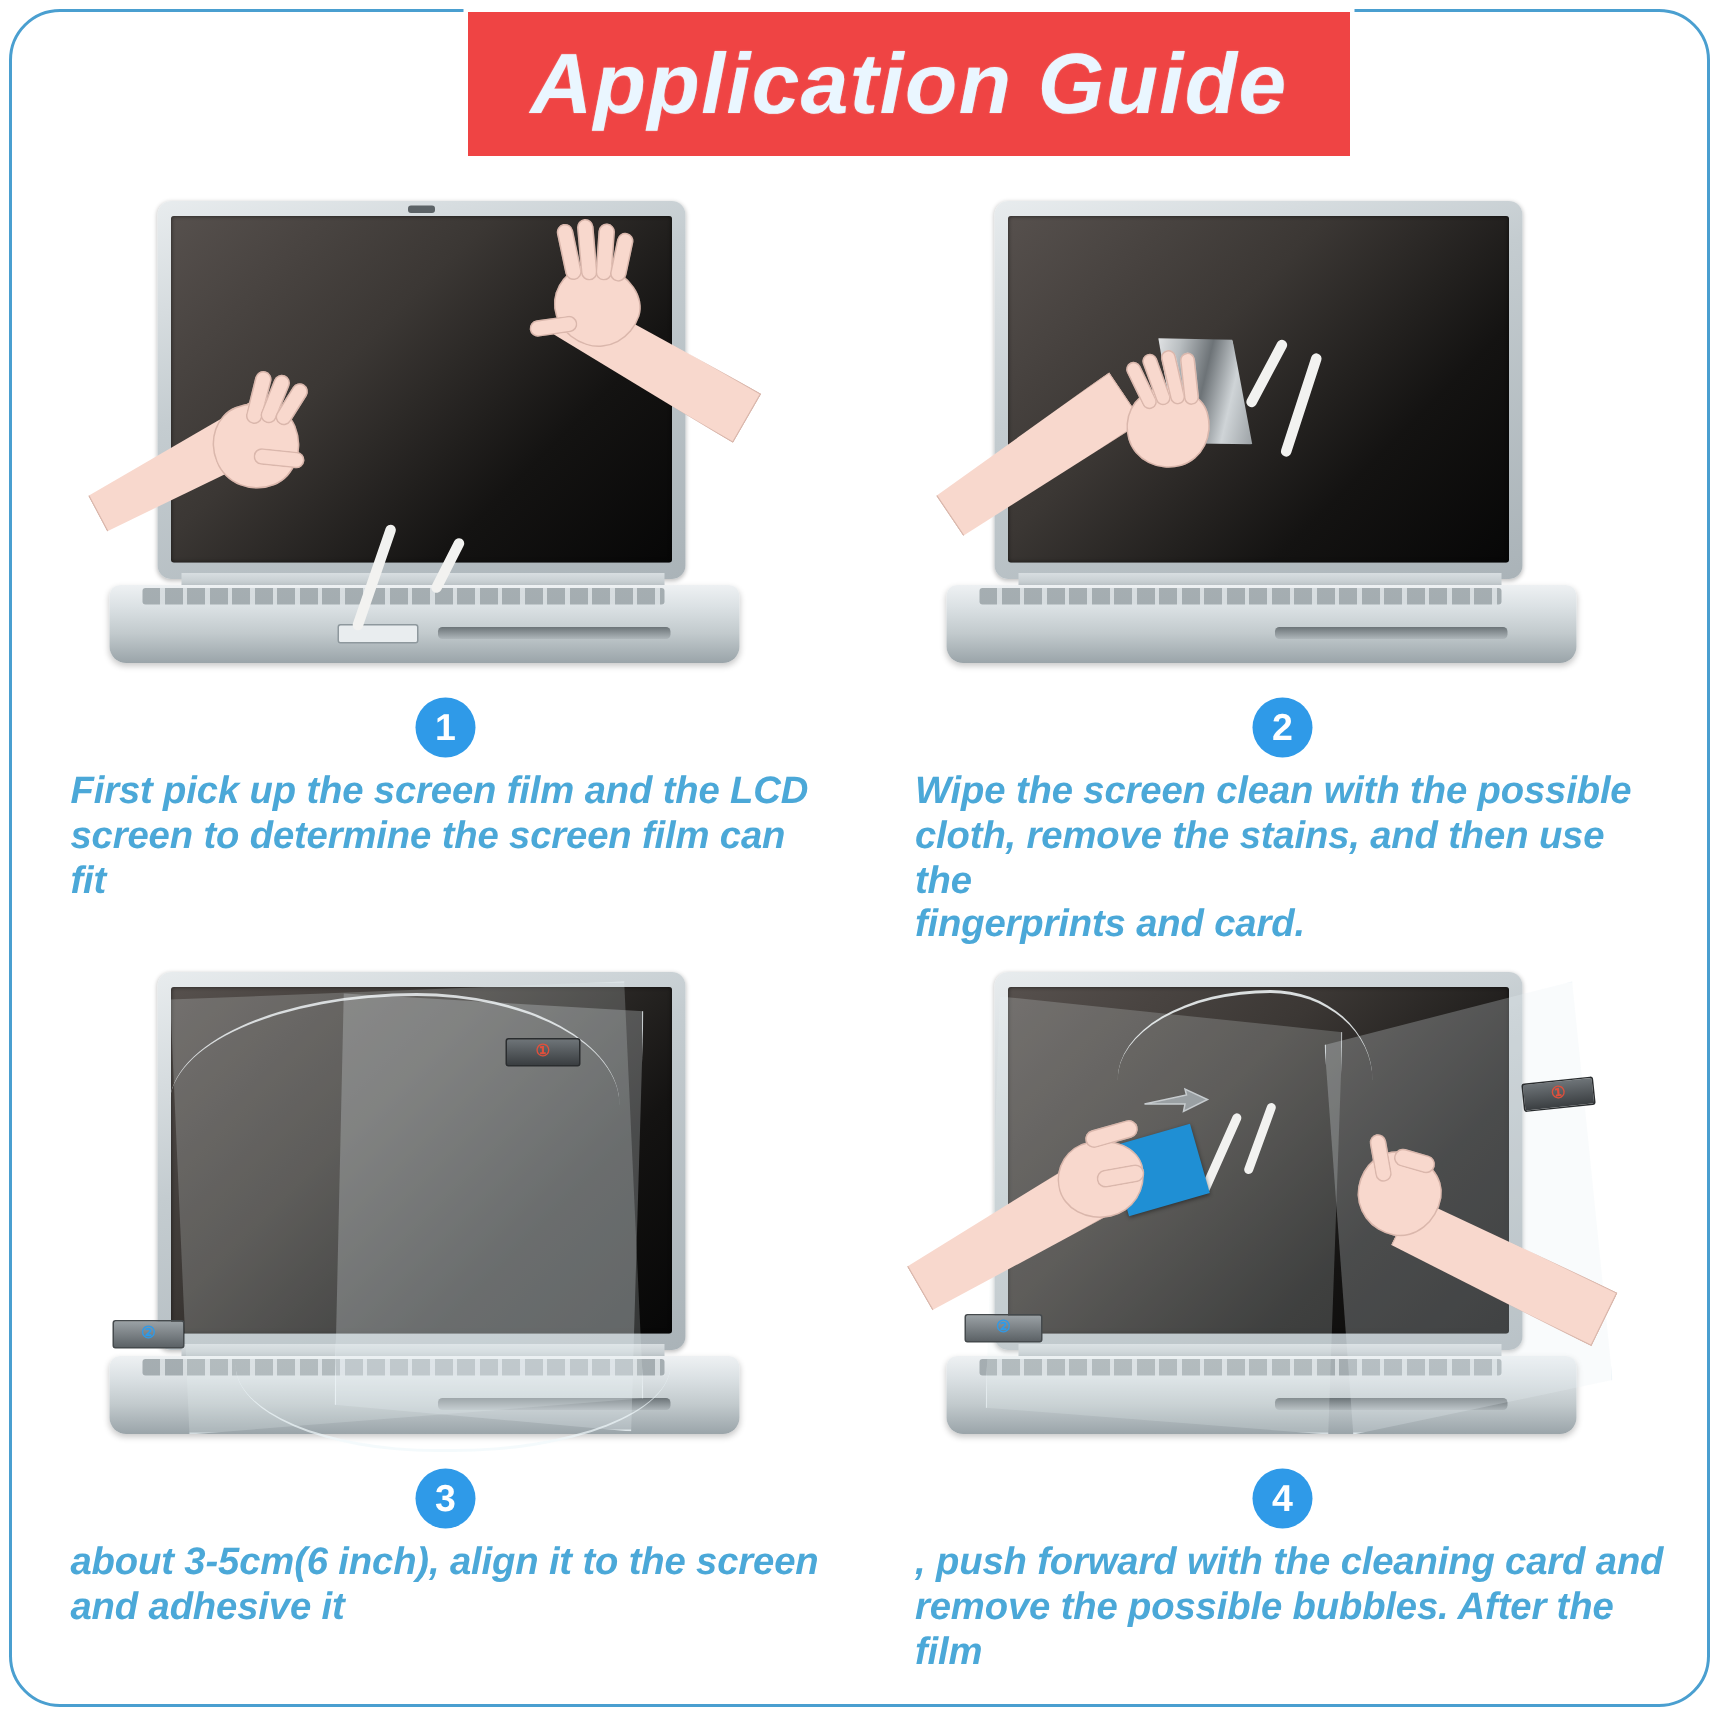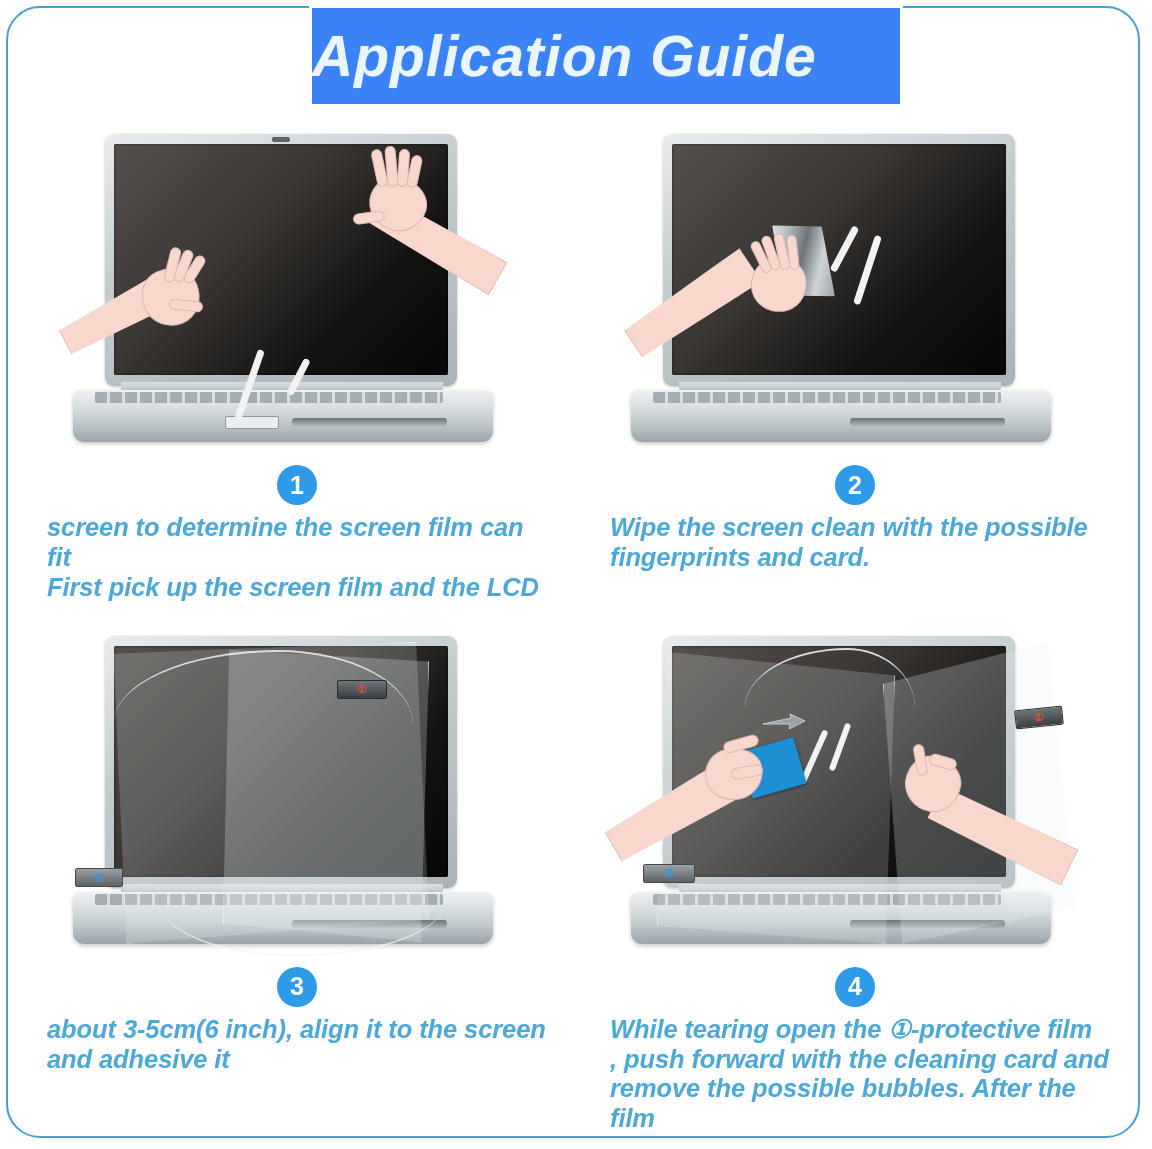--- a/index.html
+++ b/index.html
@@ -28,24 +28,25 @@
     background: #ffffff;
   }
 
   
   #title-banner {
     position: absolute;
     left: 312px;
     top: 8px;
     width: 588px;
     height: 96px;
-    background: #3b82f6;
+    background: #ef4444;
     z-index: 5;
     display: flex;
     align-items: center;
+    justify-content: center;
     box-shadow: 0 0 0 3px #ffffff;
   }
   #title-text {
     color: #eaf6ff;
     font-size: 57px;
     font-style: italic;
     font-weight: bold;
     letter-spacing: 1px;
     line-height: 1;
     text-shadow: 0 0 1px rgba(255,255,255,.5);
@@ -302,22 +303,22 @@
       <div class="hand-blob" style="left:322px;top:59px;width:58px;height:54px;transform:rotate(18deg);"></div>
       <div class="finger" style="left:327px;top:31px;width:11px;height:38px;transform:rotate(-12deg);"></div>
       <div class="finger" style="left:339px;top:28px;width:11px;height:41px;transform:rotate(-5deg);"></div>
       <div class="finger" style="left:351px;top:31px;width:11px;height:38px;transform:rotate(4deg);"></div>
       <div class="finger" style="left:362px;top:37px;width:11px;height:33px;transform:rotate(12deg);"></div>
       <div class="finger" style="left:306px;top:94px;width:32px;height:11px;transform:rotate(-8deg);"></div>
     </div>
 
     <div class="badge">1</div>
     <div class="caption">
+      <div>First pick up the screen film and the LCD</div>
       <div>screen to determine the screen film can fit</div>
-      <div>First pick up the screen film and the LCD</div>
     </div>
   </div>
 
   <div class="step-cell">
     <div class="illustration">
       <div class="laptop">
         <div class="lid">
           <div class="lid-inner"></div>
         </div>
         <div class="hinge"></div>
@@ -337,20 +338,21 @@
       <div class="hand-blob" style="left:146px;top:140px;width:56px;height:54px;transform:rotate(-16deg);"></div>
       <div class="finger" style="left:151px;top:122px;width:10px;height:34px;transform:rotate(-26deg);"></div>
       <div class="finger" style="left:161px;top:117px;width:10px;height:36px;transform:rotate(-20deg);"></div>
       <div class="finger" style="left:172px;top:115px;width:10px;height:37px;transform:rotate(-13deg);"></div>
       <div class="finger" style="left:183px;top:117px;width:10px;height:35px;transform:rotate(-6deg);"></div>
     </div>
 
     <div class="badge">2</div>
     <div class="caption cap-right">
       <div>Wipe the screen clean with the possible</div>
+      <div>cloth, remove the stains, and then use the</div>
       <div>fingerprints and card.</div>
     </div>
   </div>
 
   <div class="step-cell">
     <div class="illustration">
       <div class="laptop">
         <div class="lid">
           <div class="lid-inner"></div>
         </div>
@@ -432,20 +434,19 @@
       <div class="tab tab-dark" style="left:410px;top:88px;width:46px;transform:rotate(-6deg);">
         <span class="tab-num-red">①</span>
       </div>
       <div class="tab tab-light" style="left:38px;top:244px;width:50px;">
         <span class="tab-num-blue">②</span>
       </div>
     </div>
 
     <div class="badge">4</div>
     <div class="caption cap-right">
-      <div>While tearing open the ①-protective film</div>
       <div>, push forward with the cleaning card and</div>
       <div>remove the possible bubbles. After the film</div>
 
     </div>
   </div>
 
 </div>
 
 </body></html>

